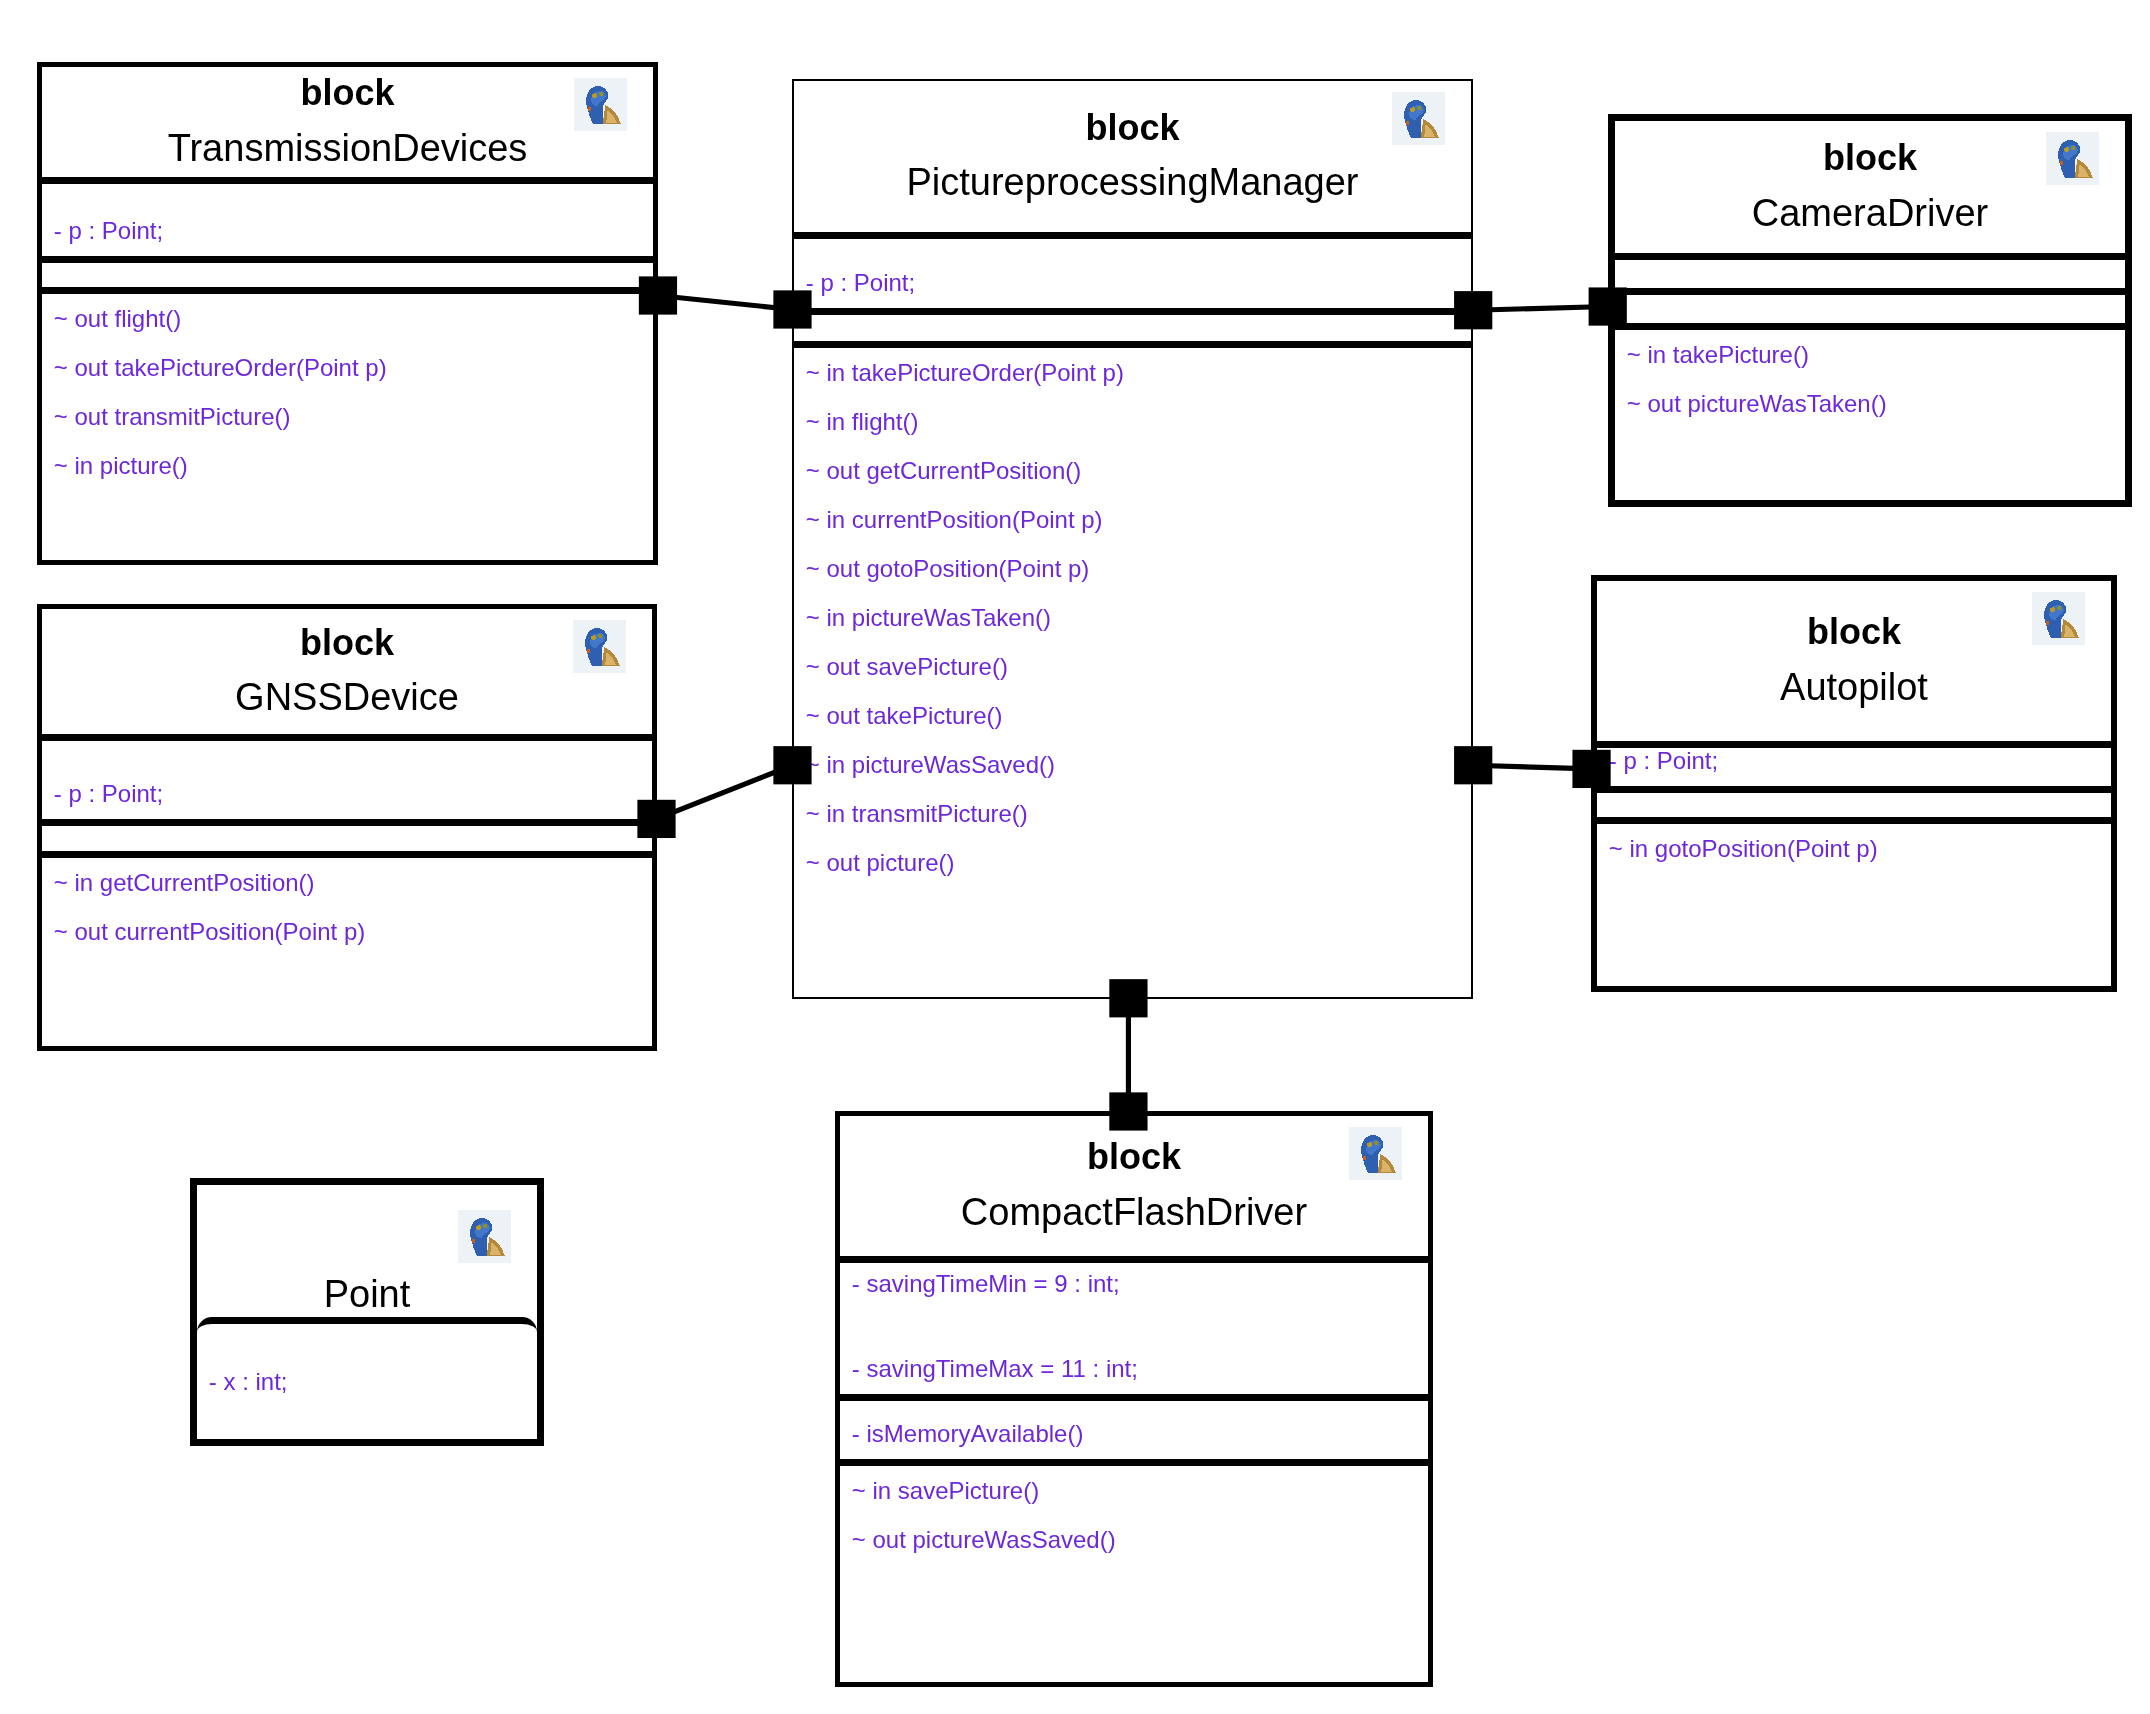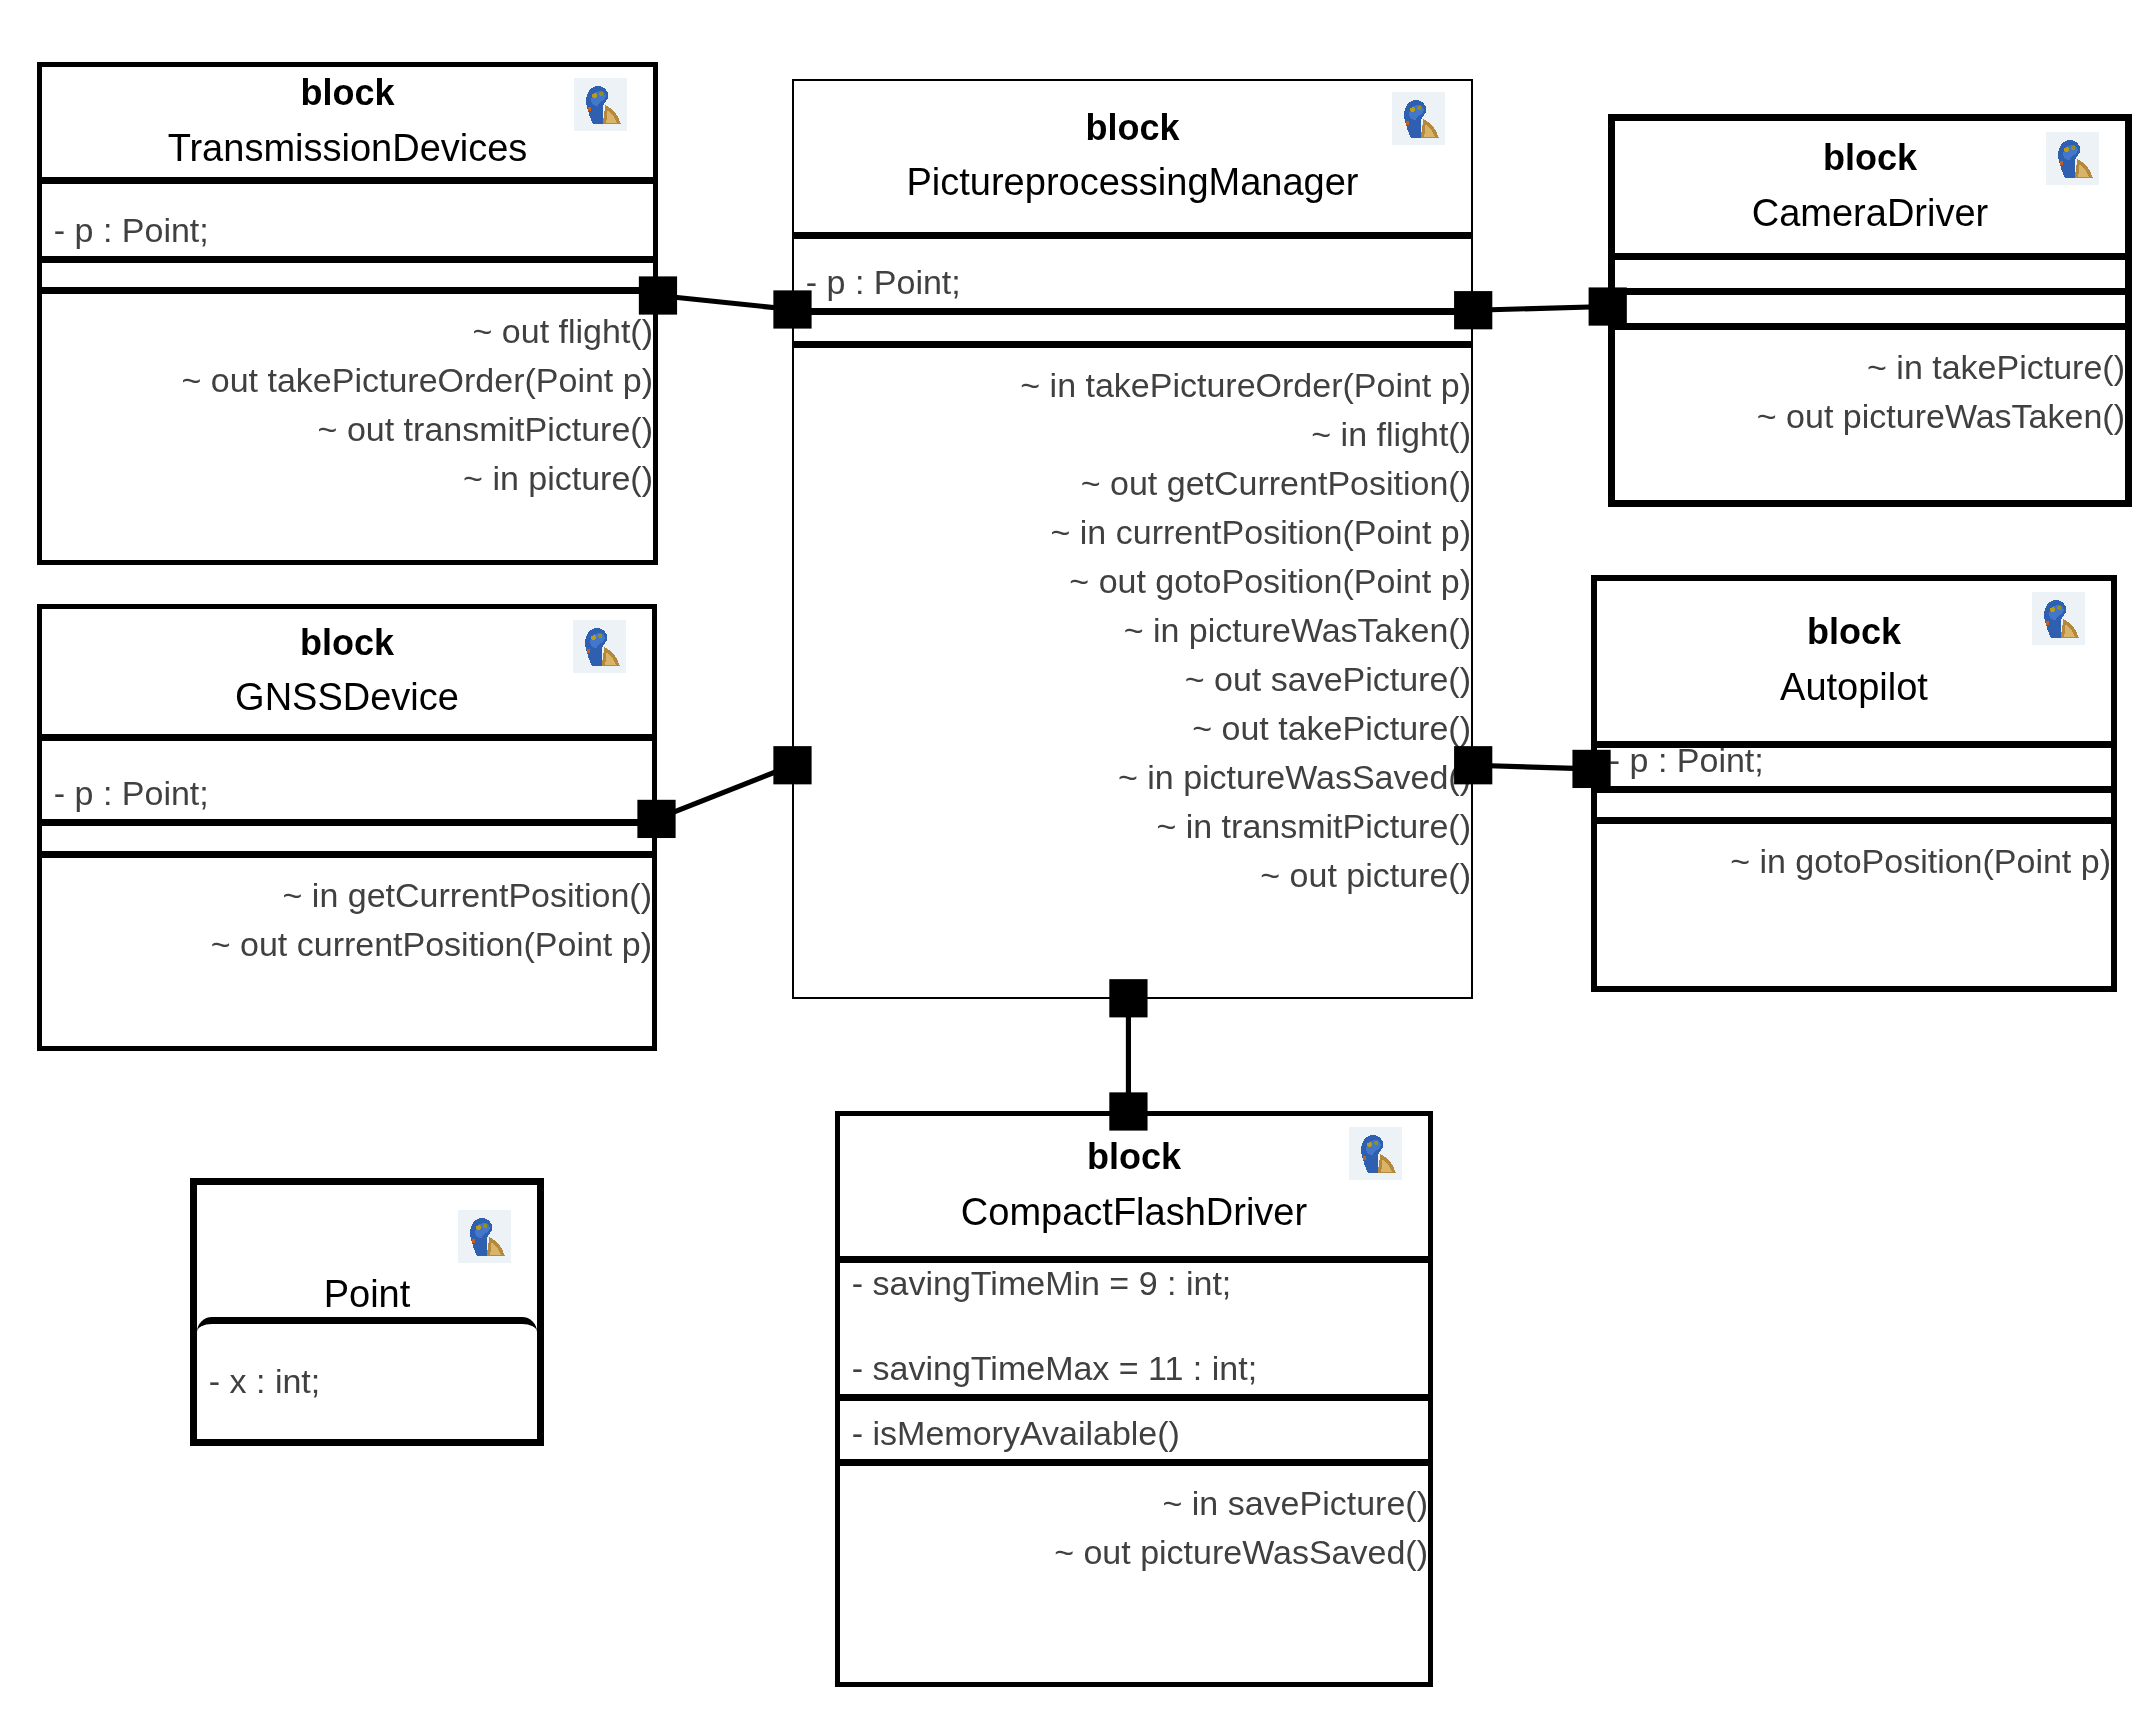--- a/index.html
+++ b/index.html
@@ -10,23 +10,23 @@
   .block-header{position:relative;box-sizing:border-box;display:flex;flex-direction:column;
     align-items:center;justify-content:center;gap:14.7px;flex:0 0 auto;}
   .block-header.name-bottom{justify-content:flex-end;padding-bottom:1px;}
   .stereotype{font-size:36px;font-weight:bold;line-height:38px;color:#000;}
   .block-name{font-size:38px;line-height:43px;color:#000;}
   .block-icon{position:absolute;top:10.3px;right:26.5px;width:53px;height:54px;}
   .block-icon.low{top:23.5px;}
   .compartment{box-sizing:border-box;border-top:7.4px solid #000;display:flex;flex-direction:column;flex:0 0 auto;}
   .compartment.grow{flex:1 1 auto;}
   .compartment.align-bottom{justify-content:flex-end;padding-bottom:1.5px;}
-  .compartment.align-top{padding-top:13px;text-align:right;}
+  .compartment.align-top{padding-top:0;}
   .compartment.align-center{justify-content:center;border-radius:15px;}
-  .member{font-size:34px;line-height:49px;height:49px;padding-left:11.8px;white-space:nowrap;color:#404040;}
+  .member{font-size:24px;line-height:49px;height:49px;padding-left:11.8px;white-space:nowrap;color:#6d28d9;}
   #edges{position:absolute;left:0;top:0;pointer-events:none;}
   #edges line,#edges rect{pointer-events:auto;}
 </style>
 </head>
 <body>
 
 <div id="canvas" style="background: rgb(255, 255, 255);">
 
 <div class="block" style="left: 37px; top: 62px; width: 621px; height: 503px; border-width: 5.9px;">
       <div class="block-inner">

